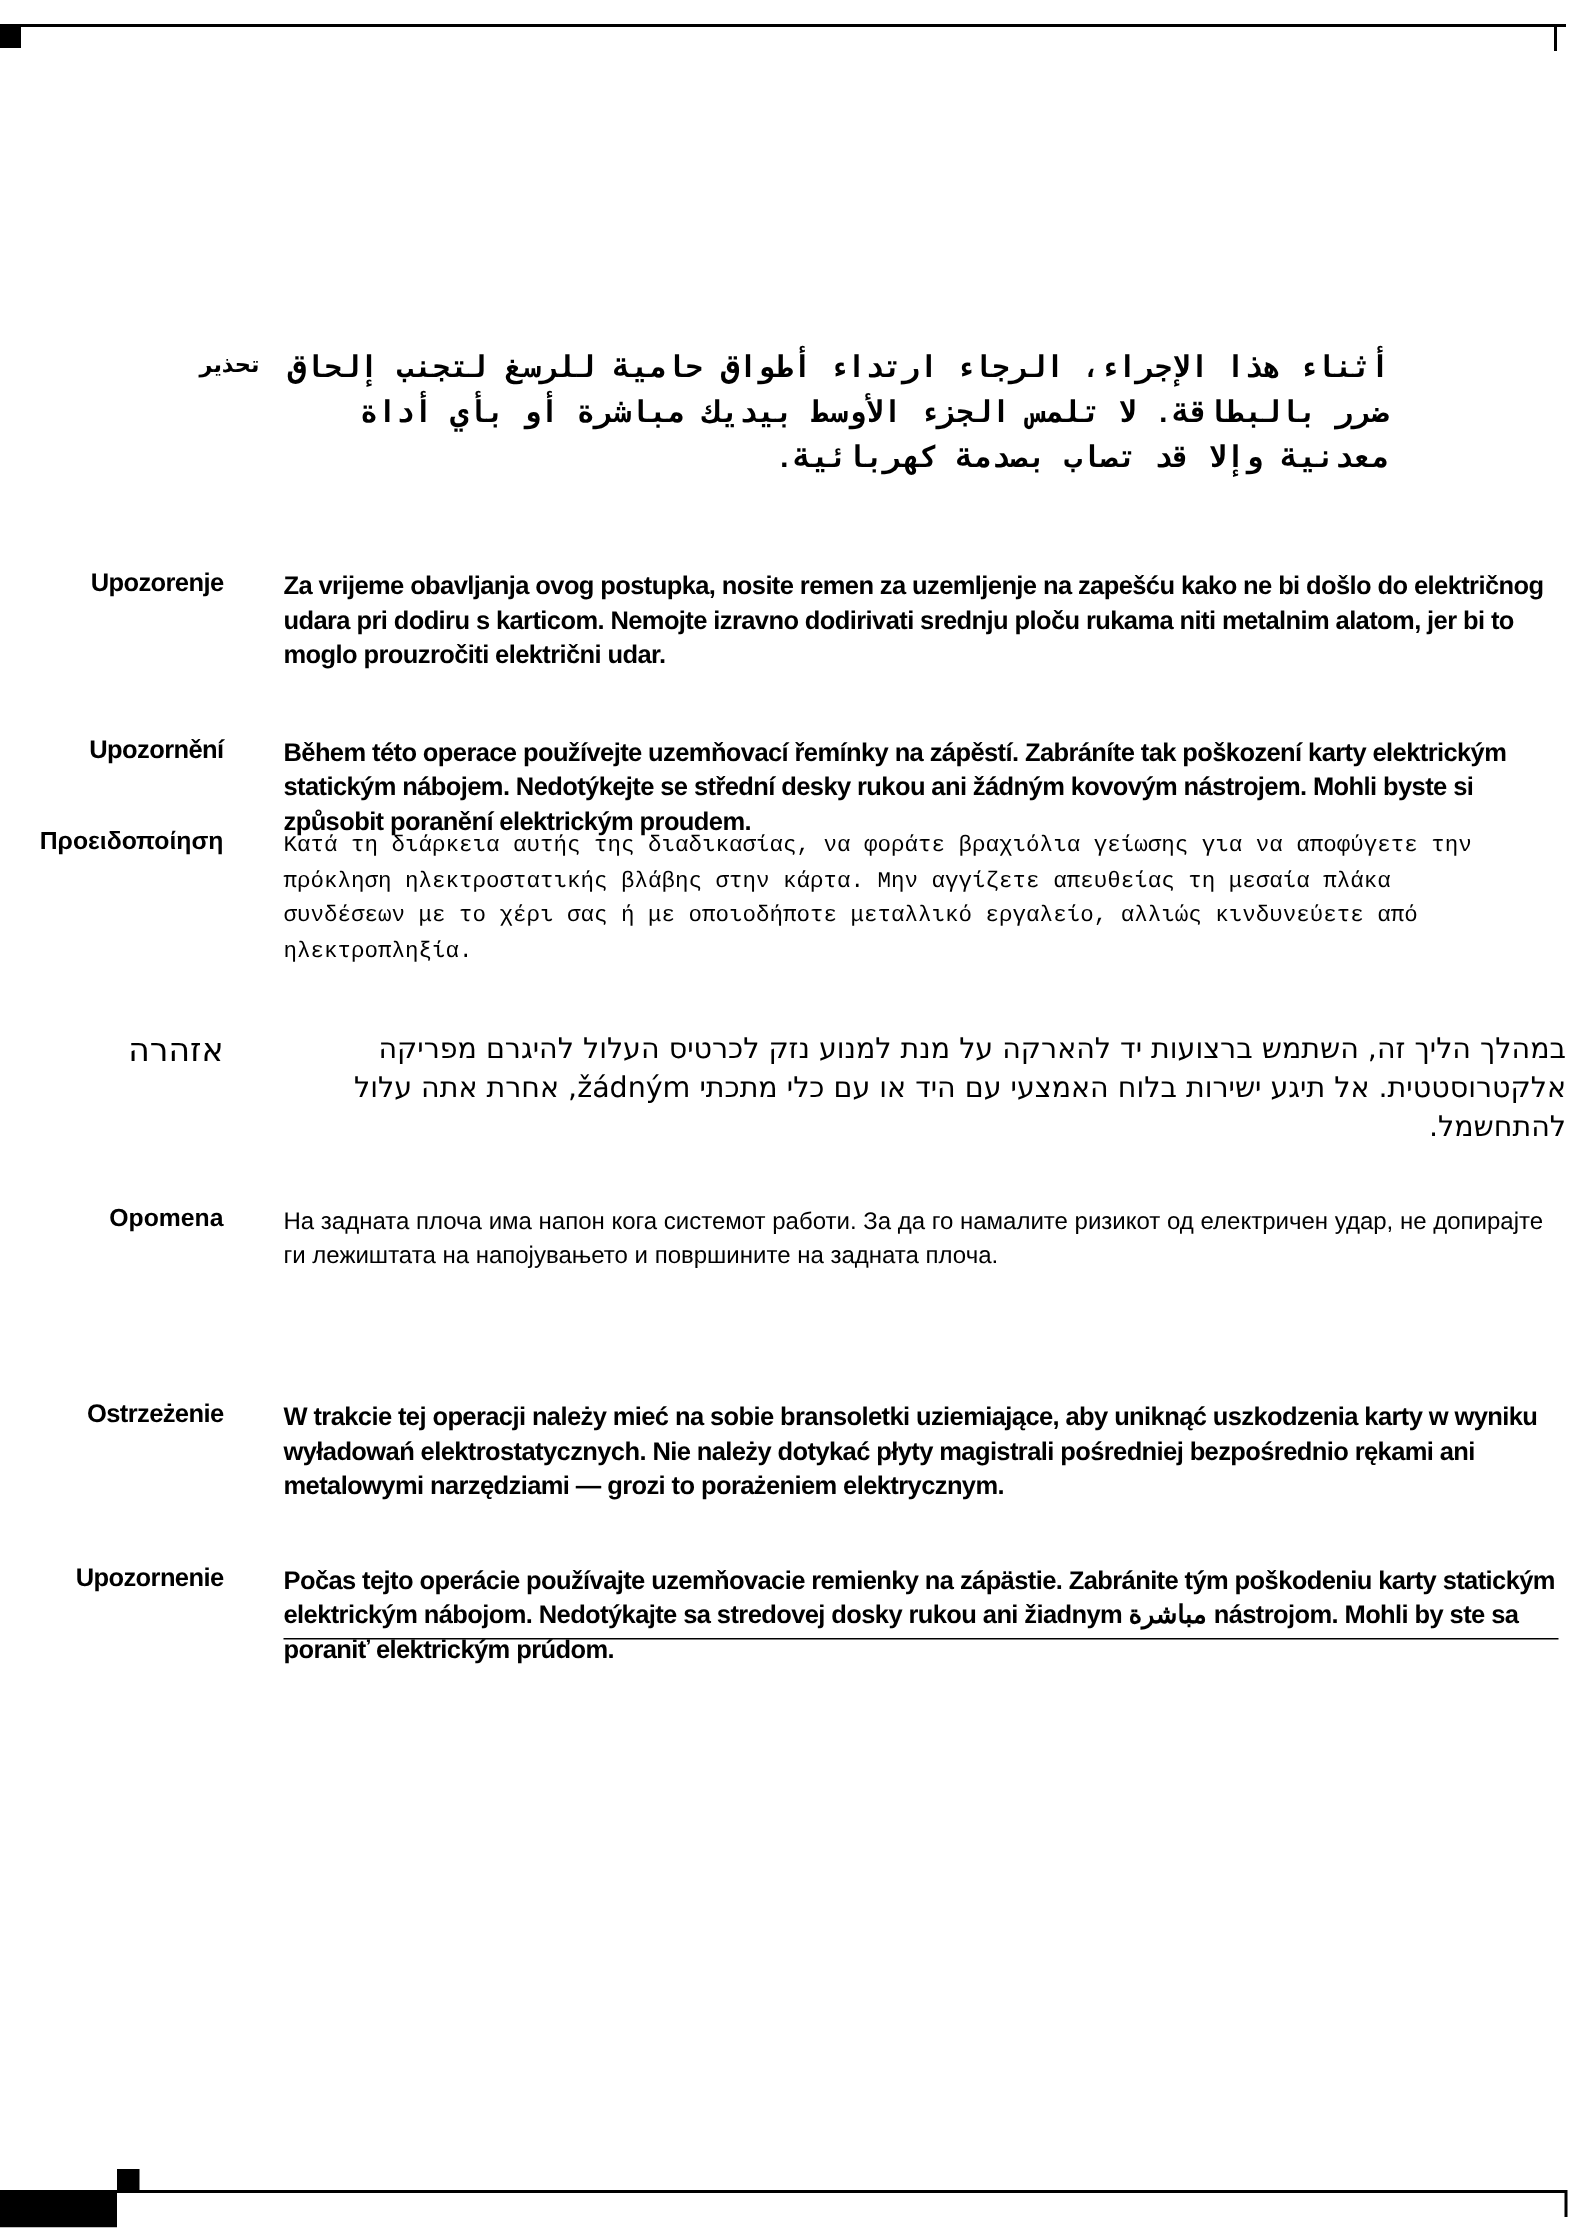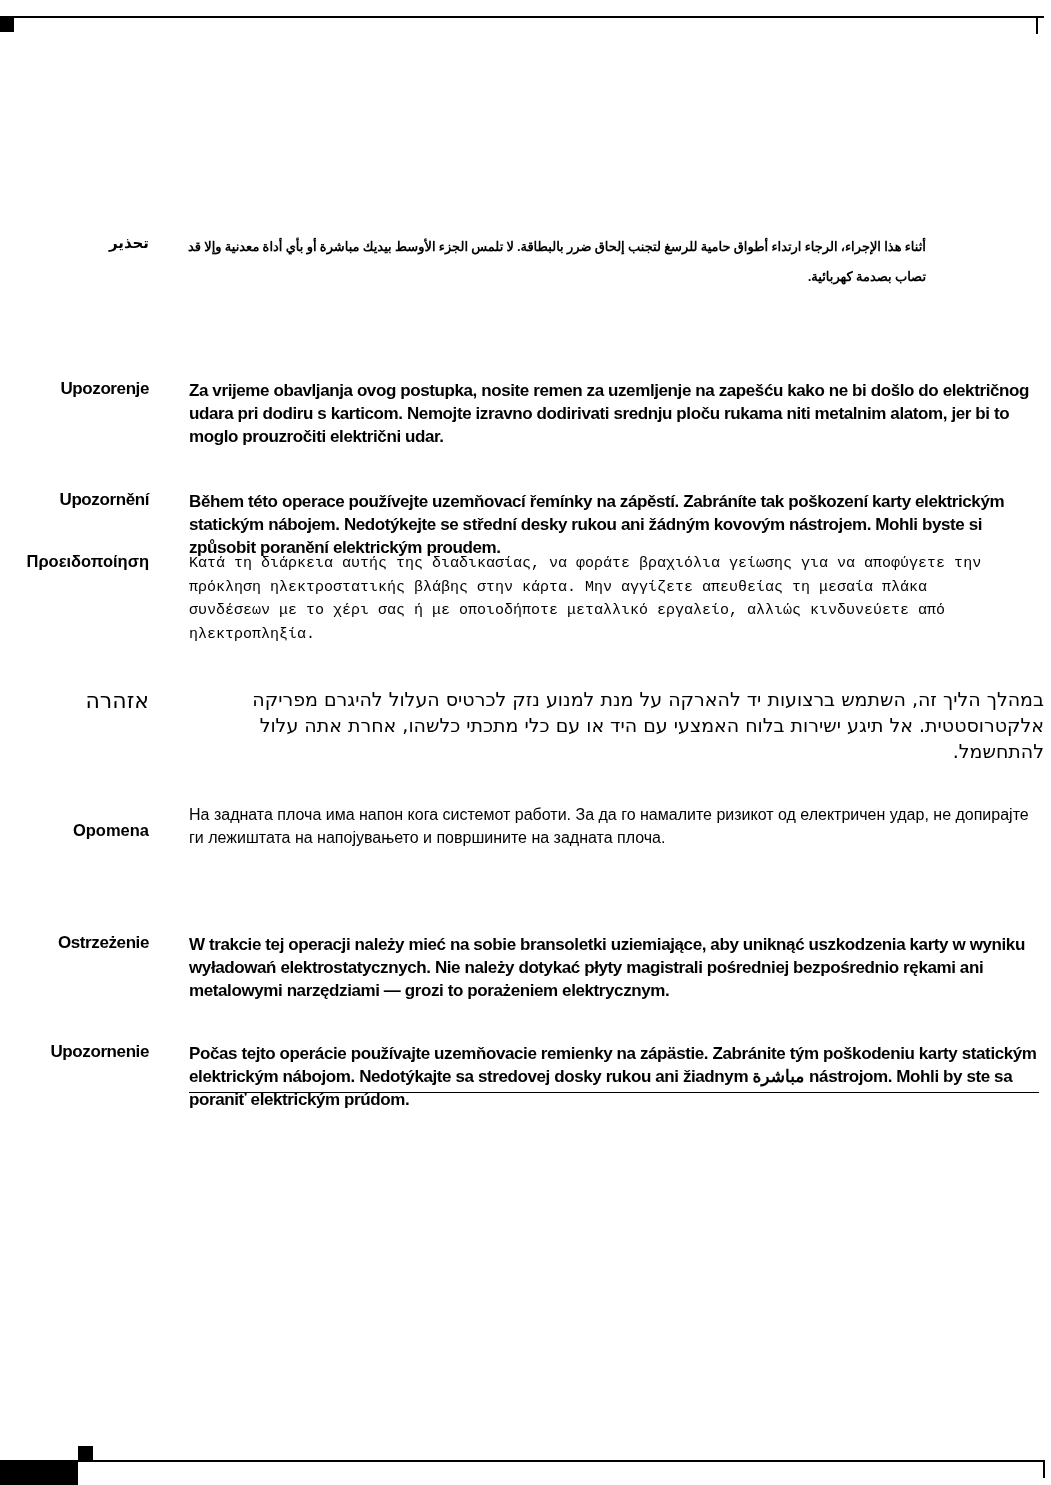--- a/index.html
+++ b/index.html
@@ -13,62 +13,62 @@
   .bottom-mark { position: absolute; left: 78px; top: 1446px; width: 15px; height: 15px; background: #000; }
 
   .warning { position: absolute; left: 0; width: 1051px; }
   .label { position: absolute; right: 902px; top: 0; white-space: nowrap; text-align: right; font-size: 17px; }
   .body { position: absolute; left: 189px; width: 855px; top: 0; font-size: 17px; line-height: 23px; }
   .sans { font-family: "Liberation Sans", sans-serif; font-weight: bold; }
   .narrow { font-family: "Liberation Sans", sans-serif; letter-spacing: -0.4px; }
   .bold { font-weight: bold; margin-top: 45px; }
 
   .ar-label { font-family: "DejaVu Sans", sans-serif; font-weight: bold; font-size: 15px; direction: rtl; }
-  .ar-body { font-family: Liberation Serif, serif; font-weight: bold; font-size: 13px; line-height: 30px; direction: rtl; text-align: right; width: 740px; }
+  .ar-body { font-family: Liberation Mono, monospace; font-weight: bold; font-size: 20px; line-height: 30px; direction: rtl; text-align: right; width: 740px; }
   .he-label { font-family: "DejaVu Sans", sans-serif; font-size: 22px; direction: rtl; }
   .he-body { font-family: "DejaVu Sans", sans-serif; font-size: 19px; line-height: 26px; direction: rtl; text-align: right; width: 862px; }
   .gr-body { font-family: Liberation Mono, monospace; font-size: 15px; line-height: 23.5px; width: 800px; }
   .mk-body { font-family: "Liberation Sans", sans-serif; font-size: 16px; line-height: 23px; }
   .end-rule { position: absolute; left: 189px; top: 1092px; width: 850px; height: 1px; background: #000; }
 </style>
 </head>
 <body>
 
 <div class="top-rule">
     <div class="top-rule-tick"></div>
   </div>
 <div class="top-corner-mark"></div>
 
 <div class="warning" style="top:234px;">
-  <div class="label ar-label" style="right:902px;top:0;margin-left:26px;">تحذير</div>
+  <div class="label ar-label" style="right:878px;top:0;margin-left:26px;">تحذير</div>
   <div class="body ar-body" style="left:186px;top:-2px;">أثناء هذا الإجراء، الرجاء ارتداء أطواق حامية للرسغ لتجنب إلحاق ضرر  بالبطاقة. لا تلمس الجزء الأوسط بيديك مباشرة أو بأي أداة معدنية وإلا قد تصاب بصدمة كهربائية.</div>
 </div>
 
 <div class="warning" style="top:334px;">
   <div class="label narrow bold">Upozorenje</div>
   <div class="body narrow bold">Za vrijeme obavljanja ovog postupka, nosite remen za uzemljenje na zapešću kako ne bi došlo do električnog udara pri dodiru s karticom. Nemojte izravno dodirivati srednju ploču rukama niti metalnim alatom, jer bi to moglo prouzročiti električni udar.</div>
 </div>
 
 <div class="warning" style="top:445px;">
   <div class="label narrow bold">Upozornění</div>
   <div class="body narrow bold">Během této operace používejte uzemňovací řemínky na zápěstí. Zabráníte tak poškození karty elektrickým statickým nábojem. Nedotýkejte se střední desky rukou ani žádným kovovým nástrojem. Mohli byste si způsobit poranění elektrickým proudem.</div>
 </div>
 
 <div class="warning" style="top:552px;">
   <div class="label sans" style="font-size:16.5px;">Προειδοποίηση</div>
   <div class="body gr-body">Κατά τη διάρκεια αυτής της διαδικασίας, να φοράτε βραχιόλια γείωσης για να αποφύγετε την πρόκληση ηλεκτροστατικής βλάβης στην κάρτα. Μην αγγίζετε απευθείας τη μεσαία πλάκα συνδέσεων με το χέρι σας ή με οποιοδήποτε μεταλλικό εργαλείο, αλλιώς κινδυνεύετε από ηλεκτροπληξία.</div>
 </div>
 
 <div class="warning" style="top:688px;">
   <div class="label he-label">אזהרה</div>
-  <div class="body he-body" style="left:182px;top:-2px;">במהלך הליך זה, השתמש ברצועות יד להארקה על מנת למנוע נזק לכרטיס העלול להיגרם מפריקה אלקטרוסטטית. אל תיגע ישירות בלוח האמצעי עם היד או עם כלי מתכתי כלשהו, אחרת אתה עלול להתחשמל.</div>
+  <div class="body he-body" style="left:182px;top:-2px;">במהלך הליך זה, השתמש ברצועות יד להארקה על מנת למנוע נזק לכרטיס העלול להיגרם מפריקה אלקטרוסטטית. אל תיגע ישירות בלוח האמצעי עם היד או עם כלי מתכתי žádným, אחרת אתה עלול להתחשמל.</div>
 </div>
 
 <div class="warning" style="top:803px;">
-  <div class="label sans" style="font-size:16.5px;margin-top:18px;">Opomena</div>
+  <div class="label sans" style="font-size:16.5px;">Opomena</div>
   <div class="body mk-body">На задната плоча има напон кога системот работи. За да го намалите ризикот од електричен удар, не допирајте ги лежиштата на напојувањето и површините на задната плоча.</div>
 </div>
 
 <div class="warning" style="top:888px;">
   <div class="label narrow bold">Ostrzeżenie</div>
   <div class="body narrow bold">W trakcie tej operacji należy mieć na sobie bransoletki uziemiające, aby uniknąć uszkodzenia karty w wyniku wyładowań elektrostatycznych. Nie należy dotykać płyty magistrali pośredniej bezpośrednio rękami ani metalowymi narzędziami — grozi to porażeniem elektrycznym.</div>
 </div>
 
 <div class="warning" style="top:997px;">
   <div class="label narrow bold">Upozornenie</div>

